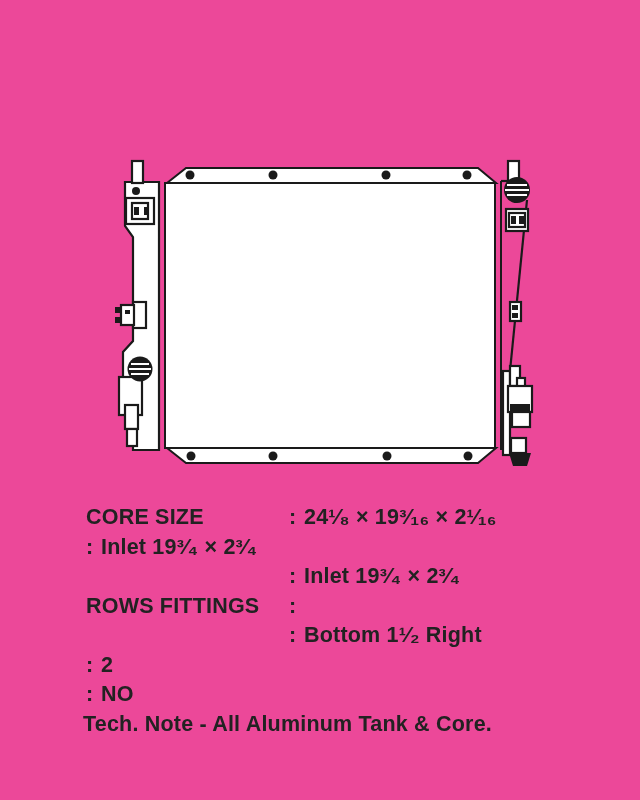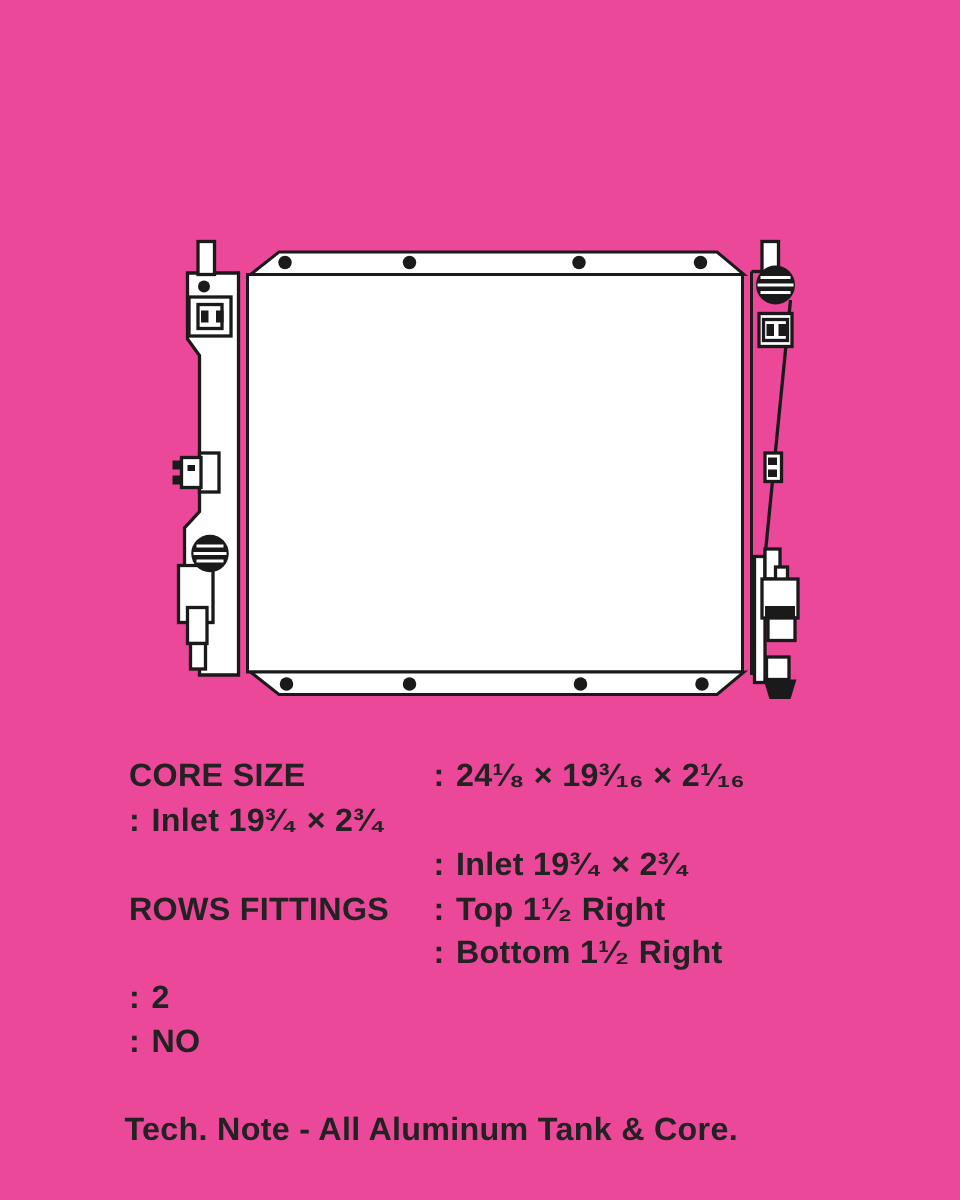--- a/index.html
+++ b/index.html
@@ -17,21 +17,21 @@
     width:512px;
     color:#222222;
     font-weight:bold;
     font-size:21.5px;
     letter-spacing:0.2px;
   }
   .spec-row { display:flex; line-height:29.5px; white-space:nowrap; }
   .spec-label { flex:0 0 203px; }
   .spec-colon { flex:0 0 15px; }
   .spec-value { flex:1; }
-  .tech-note { line-height:29.5px; white-space:nowrap; margin-left:-3px;margin-top:29px; }
+  .tech-note { line-height:29.5px; white-space:nowrap; margin-left:-3px; }
 </style>
 </head>
 <body>
 
 <div class="page">
 
   <div class="diagram-wrap">
     <svg width="640" height="490" viewBox="0 0 640 490">
 
       <g stroke="#1a1a1a" stroke-width="2" fill="none">
@@ -123,21 +123,20 @@
 
     <div class="spec-row">
       <span class="spec-label"></span>
       <span class="spec-colon">:</span>
       <span class="spec-value">Inlet 19³⁄₄ × 2³⁄₄</span>
     </div>
 
     <div class="spec-row">
       <span class="spec-label">ROWS FITTINGS</span>
       <span class="spec-colon">:</span>
-      <span class="spec-value">Top 1¹⁄₂ Right</span>
     </div>
 
     <div class="spec-row">
       <span class="spec-label"></span>
       <span class="spec-colon">:</span>
       <span class="spec-value">Bottom 1¹⁄₂ Right</span>
     </div>
 
     <div class="spec-row">
       <span class="spec-colon">:</span>

